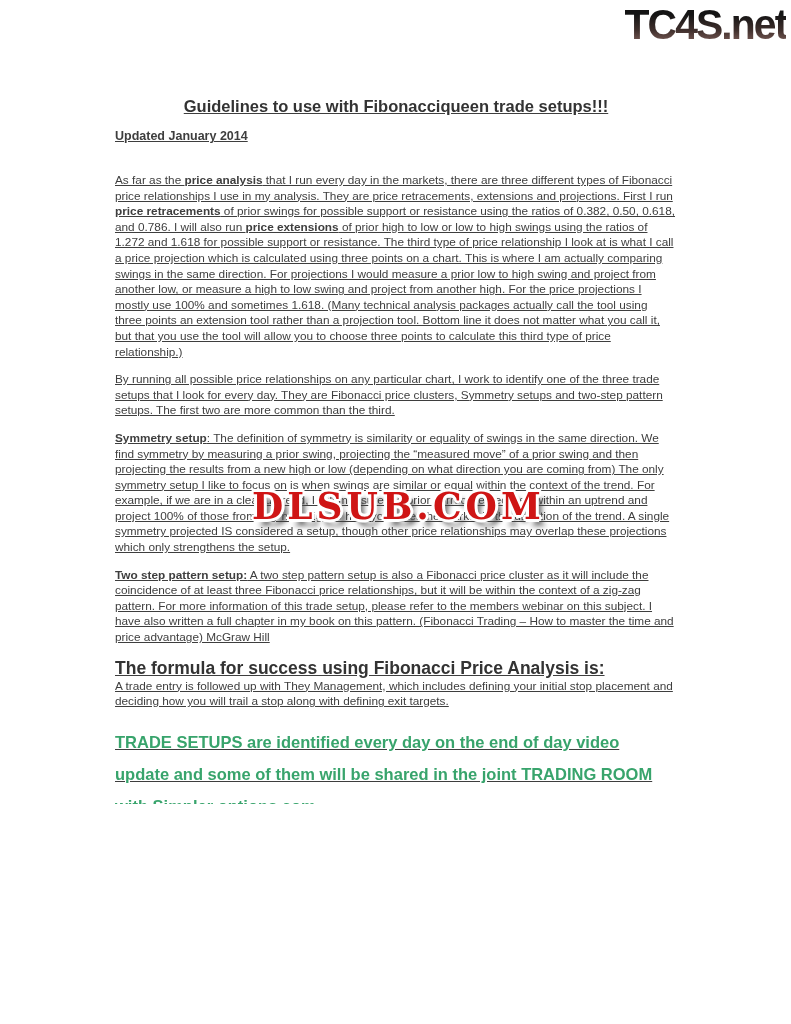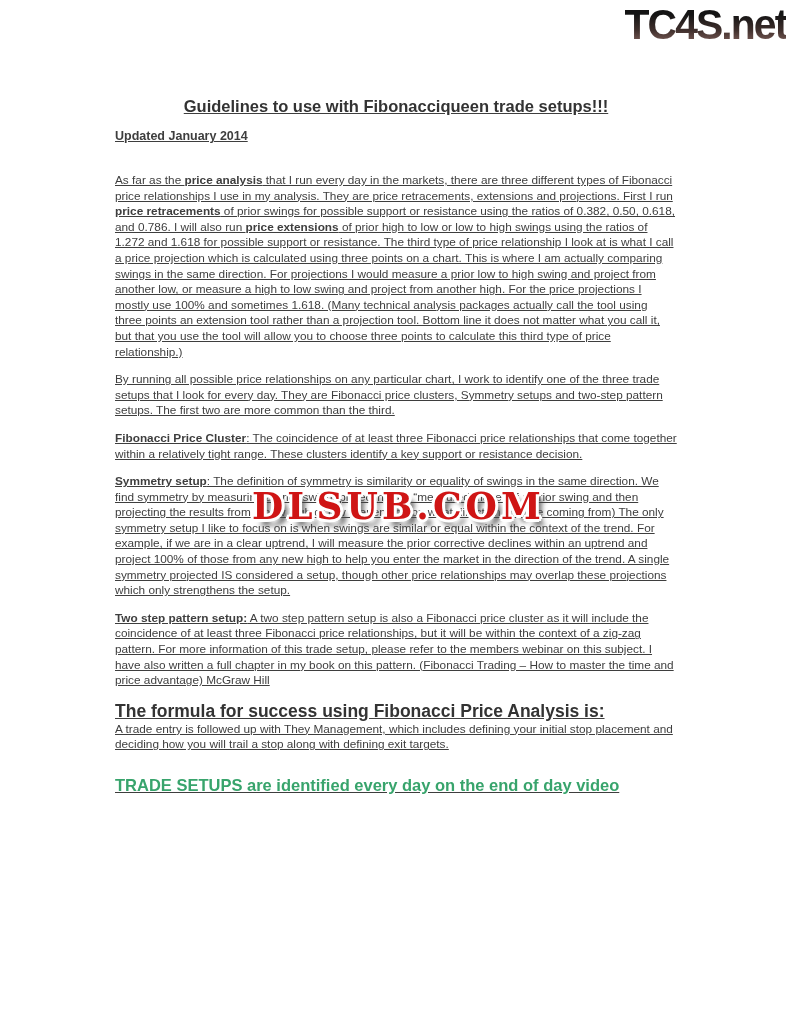--- a/index.html
+++ b/index.html
@@ -87,21 +87,20 @@
 
   <div class="content">
 
     <div class="doc-title">Guidelines to use with Fibonacciqueen trade setups!!!</div>
 
     <div class="doc-subtitle">Updated January 2014</div>
 
     <div class="body-paragraphs">
         <p><span>As far as the </span><b>price analysis</b><span> that I run every day in the markets, there are three different types of Fibonacci price relationships I use in my analysis. They are price retracements, extensions and projections. First I run </span><b>price retracements</b><span> of prior swings for possible support or resistance using the ratios of 0.382, 0.50, 0.618, and 0.786. I will also run </span><b>price extensions</b><span> of prior high to low or low to high swings using the ratios of 1.272 and 1.618 for possible support or resistance. The third type of price relationship I look at is what I call a price projection which is calculated using three points on a chart. This is where I am actually comparing swings in the same direction. For projections I would measure a prior low to high swing and project from another low, or measure a high to low swing and project from another high. For the price projections I mostly use 100% and sometimes 1.618. (Many technical analysis packages actually call the tool using three points an extension tool rather than a projection tool. Bottom line it does not matter what you call it, but that you use the tool will allow you to choose three points to calculate this third type of price relationship.)</span></p>
         <p><span>By running all possible price relationships on any particular chart, I work to identify one of the three trade setups that I look for every day. They are Fibonacci price clusters, Symmetry setups and two-step pattern setups. The first two are more common than the third.</span></p>
-        <p><b>Fibonacci Price Cluster</b><span>: The coincidence of at least three Fibonacci price relationships that come together within a relatively tight range. These clusters identify a key support or resistance decision.</span></p>
         <p><b>Symmetry setup</b><span>: The definition of symmetry is similarity or equality of swings in the same direction. We find symmetry by measuring a prior swing, projecting the “measured move” of a prior swing and then projecting the results from a new high or low (depending on what direction you are coming from) The only symmetry setup I like to focus on is when swings are similar or equal within the context of the trend. For example, if we are in a clear uptrend, I will measure the prior corrective declines within an uptrend and project 100% of those from any new high to help you enter the market in the direction of the trend. A single symmetry projected IS considered a setup, though other price relationships may overlap these projections which only strengthens the setup.</span></p>
         <p><b>Two step pattern setup:</b><span> A two step pattern setup is also a Fibonacci price cluster as it will include the coincidence of at least three Fibonacci price relationships, but it will be within the context of a zig-zag pattern. For more information of this trade setup, please refer to the members webinar on this subject. I have also written a full chapter in my book on this pattern. (Fibonacci Trading – How to master the time and price advantage) McGraw Hill</span></p>
       </div>
 
     <div class="formula-heading">The formula for success using Fibonacci Price Analysis is:</div>
 
     <div class="formula-lines">
         <div>A trade entry is followed up with They Management, which includes defining your initial stop placement and deciding how you will trail a stop along with defining exit targets.</div>
       </div>
 

